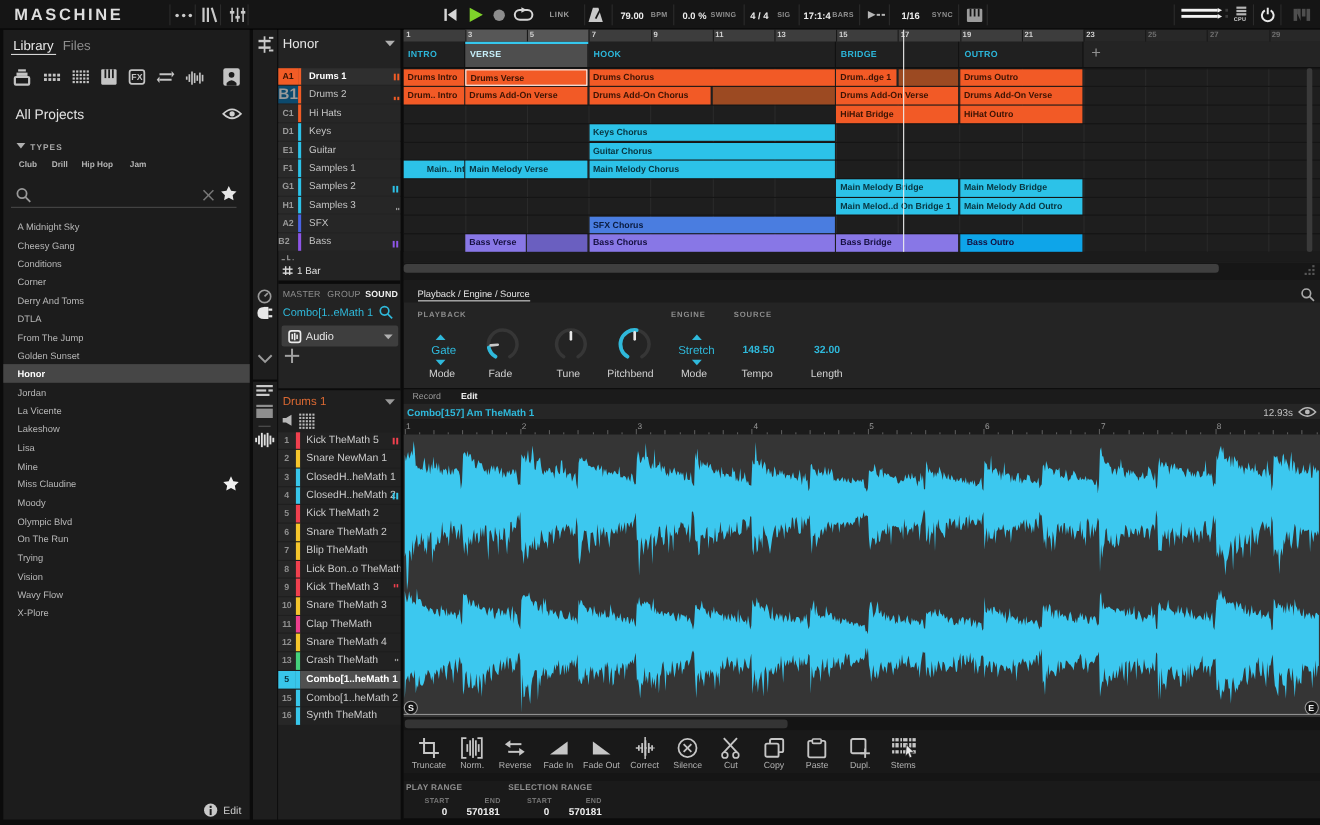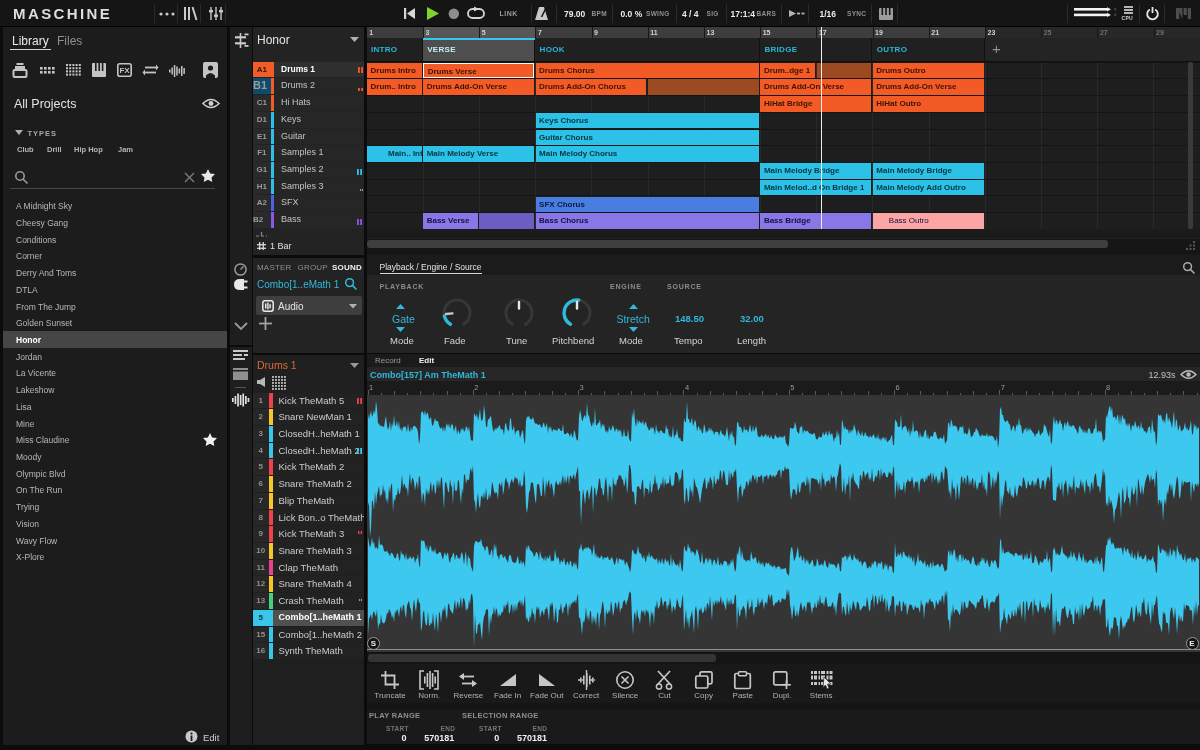--- a/index.html
+++ b/index.html
@@ -281,21 +281,21 @@
     </svg>
 </div>
 <div style="position:absolute;left:253px;top:27px;width:111px;height:723px;background:#232323">
 <div style="position:absolute;left:4px;top:6px;font-size:12px;color:#e4e4e4;font-weight:400;letter-spacing:0px;white-space:nowrap;">Honor</div>
 <svg style="left:97px;top:9.5px" width="9" height="5">
       <polygon points="0,0 9,0 4.5,5" fill="#b0b0b0"></polygon>
     </svg>
 <div style="position:absolute;left:0;top:34.6px;width:17.8px;height:15.8px;background:#f25c26;color:#3a1404;font-size:8px;font-weight:700;text-align:center;line-height:15.8px">A1</div>
 <div style="position:absolute;left:17.8px;top:34.6px;width:3.2px;height:15.8px;background:#f25c26"></div>
 <div style="position:absolute;left:21px;top:34.6px;width:90px;height:15.8px;background:#2f2f2f;color:#fff;font-size:8.5px;font-weight:700;line-height:15.8px;padding-left:7px">Drums 1</div>
-<div style="position:absolute;left:0;top:51.3px;width:17.8px;height:15.8px;background:#0c4a6e;color:#9a9a9a;font-size:11px;font-weight:700;text-align:left;line-height:15.8px">B1</div>
+<div style="position:absolute;left:0;top:51.3px;width:17.8px;height:15.8px;background:#0c4a6e;color:#9a9a9a;font-size:14px;font-weight:700;text-align:left;line-height:15.8px">B1</div>
 <div style="position:absolute;left:17.8px;top:51.3px;width:3.2px;height:15.8px;background:#f25c26"></div>
 <div style="position:absolute;left:21px;top:51.3px;width:90px;height:15.8px;background:#262626;color:#c4c4c4;font-size:9px;line-height:15.8px;padding-left:7px">Drums 2</div>
 <div style="position:absolute;left:0;top:68.1px;width:17.8px;height:15.8px;background:#2a2a2a;color:#9a9a9a;font-size:8px;font-weight:700;text-align:center;line-height:15.8px">C1</div>
 <div style="position:absolute;left:17.8px;top:68.1px;width:3.2px;height:15.8px;background:#f25c26"></div>
 <div style="position:absolute;left:21px;top:68.1px;width:90px;height:15.8px;background:#262626;color:#c4c4c4;font-size:9px;line-height:15.8px;padding-left:7px">Hi Hats</div>
 <div style="position:absolute;left:0;top:84.8px;width:17.8px;height:15.8px;background:#2a2a2a;color:#9a9a9a;font-size:8px;font-weight:700;text-align:center;line-height:15.8px">D1</div>
 <div style="position:absolute;left:17.8px;top:84.8px;width:3.2px;height:15.8px;background:#2cc2e8"></div>
 <div style="position:absolute;left:21px;top:84.8px;width:90px;height:15.8px;background:#262626;color:#c4c4c4;font-size:9px;line-height:15.8px;padding-left:7px">Keys</div>
 <div style="position:absolute;left:0;top:101.5px;width:17.8px;height:15.8px;background:#2a2a2a;color:#9a9a9a;font-size:8px;font-weight:700;text-align:center;line-height:15.8px">E1</div>
 <div style="position:absolute;left:17.8px;top:101.5px;width:3.2px;height:15.8px;background:#2cc2e8"></div>
@@ -564,21 +564,21 @@
 <div style="position:absolute;left:169.1px;top:119.3px;width:223.2px;height:15.6px;background:#2cc2e8;color:#083540;font-size:8px;font-weight:700;line-height:15.3px;padding-left:3.5px;white-space:nowrap;overflow:hidden">Main Melody Chorus</div>
 <div style="position:absolute;left:393.9px;top:136.1px;width:110.8px;height:15.6px;background:#2cc2e8;color:#083540;font-size:8px;font-weight:700;line-height:15.3px;padding-left:3.5px;white-space:nowrap;overflow:hidden">Main Melody Bridge</div>
 <div style="position:absolute;left:506.3px;top:136.1px;width:110.8px;height:15.6px;background:#2cc2e8;color:#083540;font-size:8px;font-weight:700;line-height:15.3px;padding-left:3.5px;white-space:nowrap;overflow:hidden">Main Melody Bridge</div>
 <div style="position:absolute;left:393.9px;top:152.8px;width:110.8px;height:15.6px;background:#2cc2e8;color:#083540;font-size:8px;font-weight:700;line-height:15.3px;padding-left:3.5px;white-space:nowrap;overflow:hidden">Main Melod..d On Bridge 1</div>
 <div style="position:absolute;left:506.3px;top:152.8px;width:110.8px;height:15.6px;background:#2cc2e8;color:#083540;font-size:8px;font-weight:700;line-height:15.3px;padding-left:3.5px;white-space:nowrap;overflow:hidden">Main Melody Add Outro</div>
 <div style="position:absolute;left:169.1px;top:169.5px;width:223.2px;height:15.6px;background:#4a7de0;color:#0a1c40;font-size:8px;font-weight:700;line-height:15.3px;padding-left:3.5px;white-space:nowrap;overflow:hidden">SFX Chorus</div>
 <div style="position:absolute;left:56.7px;top:186.3px;width:54.6px;height:15.6px;background:#8877e6;color:#151040;font-size:8px;font-weight:700;line-height:15.3px;padding-left:3.5px;white-space:nowrap;overflow:hidden">Bass Verse</div>
 <div style="position:absolute;left:112.9px;top:186.3px;width:54.6px;height:15.6px;background:#6a5fc0;color:#151040;font-size:8px;font-weight:700;line-height:15.3px;padding-left:3.5px;white-space:nowrap;overflow:hidden"></div>
 <div style="position:absolute;left:169.1px;top:186.3px;width:223.2px;height:15.6px;background:#8877e6;color:#151040;font-size:8px;font-weight:700;line-height:15.3px;padding-left:3.5px;white-space:nowrap;overflow:hidden">Bass Chorus</div>
 <div style="position:absolute;left:393.9px;top:186.3px;width:110.8px;height:15.6px;background:#8877e6;color:#151040;font-size:8px;font-weight:700;line-height:15.3px;padding-left:3.5px;white-space:nowrap;overflow:hidden">Bass Bridge</div>
-<div style="position:absolute;left:506.3px;top:186.3px;width:110.8px;height:15.6px;background:#fca5a5;color:#151040;font-size:8px;font-weight:400;line-height:15.3px;padding-left:16px;white-space:nowrap;overflow:hidden">Bass Outro</div>
+<div style="position:absolute;left:506.3px;top:186.3px;width:110.8px;height:15.6px;background:#0ea5e9;color:#151040;font-size:8px;font-weight:700;line-height:15.3px;padding-left:6px;white-space:nowrap;overflow:hidden">Bass Outro</div>
 <div style="position:absolute;left:454.8px;top:0;width:1.2px;height:205px;background:#eeeeee"></div>
 <div style="position:absolute;left:821px;top:35px;width:5px;height:167px;background:#3a3a3a;border-radius:2px"></div>
 <div style="position:absolute;left:0;top:202.3px;width:833.5px;height:9.2px;background:#1b1b1b"></div>
 <div style="position:absolute;left:0;top:211.5px;width:833.5px;height:16.5px;background:#161616"></div>
 <div style="position:absolute;left:0.5px;top:213px;width:741px;height:8px;background:#3f3f3f;border-radius:3px"></div>
 <svg style="left:819px;top:213.5px" width="10" height="10">
       <rect x="7.0" y="0.0" width="2" height="2" fill="#565656"></rect>
       <rect x="3.5" y="3.5" width="2" height="2" fill="#565656"></rect>
       <rect x="7.0" y="3.5" width="2" height="2" fill="#565656"></rect>
       <rect x="0.0" y="7.0" width="2" height="2" fill="#565656"></rect>

